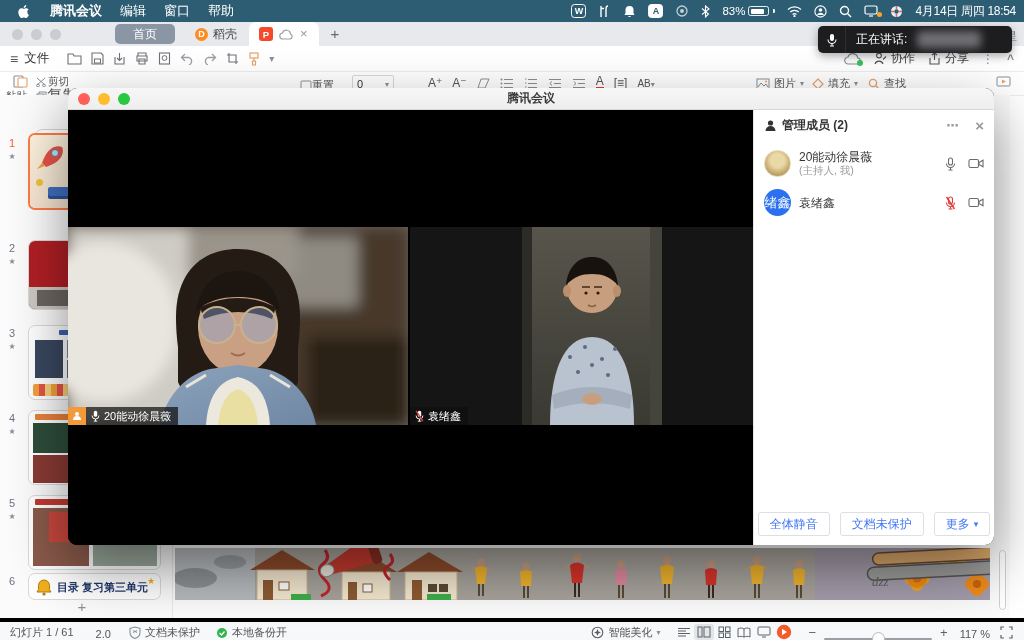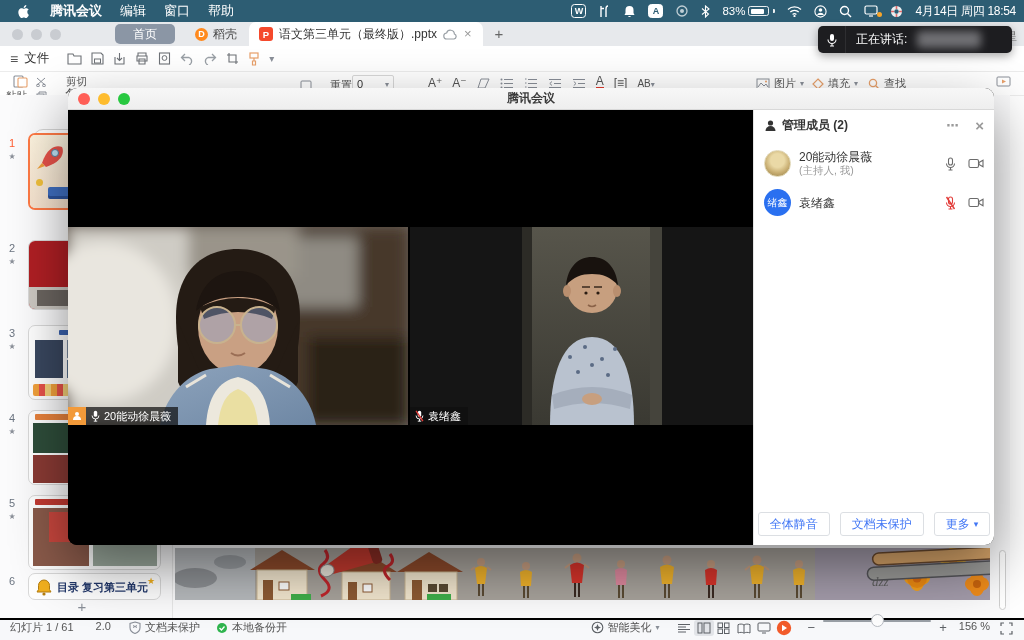--- a/index.html
+++ b/index.html
@@ -39,21 +39,21 @@
 .tab-plus{font-size:15px;color:#666;padding:0 12px;line-height:24px}
 #ribbonrow{position:absolute;top:46px;left:0;width:1024px;height:26px;background:#fff;display:flex;align-items:center;border-bottom:1px solid #ececec}
 .rb-file{display:flex;align-items:center;gap:6px;font-size:12.5px;color:#333;padding:0 10px 0 10px}
 .qicons{display:flex;align-items:center;gap:9px;padding:0 8px;color:#6e7277}
 .rtabs{display:flex;align-items:center;gap:24px;margin-left:12px;font-size:12.5px;color:#3c3c3c}
 .rtab{white-space:nowrap}
 .rtab.active{background:#ff6933;color:#fff;border-radius:13px;padding:3px 13px;font-weight:bold}
 .rb-right{margin-left:auto;display:flex;align-items:center;gap:13px;padding-right:10px;font-size:12px;color:#444}
 
 #toolbarrow{position:absolute;top:72px;left:0;width:1024px;height:24px;background:#fff;border-bottom:1px solid #ededed;font-size:11px;color:#555}
-.tb{position:absolute;display:flex;align-items:center;gap:18px;white-space:nowrap}
+.tb{position:absolute;display:flex;align-items:center;gap:0;white-space:nowrap}
 .fontbox{border:1px solid #d8d8d8;border-radius:2px;width:42px;height:18px;display:flex;align-items:center;justify-content:space-between;padding:0 4px;color:#333}
 
 #leftpanel{position:absolute;top:95px;left:0;width:173px;height:523px;background:#fbfbfc;border-right:1px solid #e7e7e7}
 .outline-btn{position:absolute;left:33px;top:34px;width:72px;height:20px;border:1px solid #d4d4d4;border-radius:10px;background:#fff;font-size:12px;color:#555;display:flex;align-items:center;justify-content:center}
 .snum{position:absolute;left:4px;width:16px;text-align:center;font-size:11px;color:#6b7480}
 .snum.sel{color:#ff5b2e}
 .sstar{position:absolute;left:4px;width:16px;text-align:center;font-size:8px;color:#8a8f98}
 .thumb{position:absolute;left:28px;width:133px;background:#fff;border:1px solid #d9d9d9;border-radius:7px;overflow:hidden}
 .t1{top:38px;height:77px;border:2px solid #ff7a45}
 .t2{top:145px;height:70px}
@@ -62,21 +62,21 @@
 .t5{top:400px;height:75px}
 .t6{top:478px;height:27px}
 .ph{position:absolute}
 .addslide{position:absolute;left:62px;top:505px;width:40px;height:16px;text-align:center;font-size:15px;color:#8a8f98;line-height:14px}
 
 #editarea{position:absolute;top:95px;left:173px;width:837px;height:523px;background:#fbfbfc}
 #band{position:absolute;left:2px;top:453px;width:815px;height:52px;background:#aba8a3;overflow:hidden}
 #watermark{position:absolute;left:697px;top:26px;font-family:"Liberation Serif","DejaVu Serif",serif;font-style:italic;font-size:13px;color:#5e5e5e}
 #vscroll{position:absolute;right:4px;top:455px;width:7px;height:60px;border-radius:4px;background:#fff;border:1px solid #cfcfcf}
 
-#statusbar{position:absolute;left:0;top:618px;width:1024px;height:22px;background:#f7f8fa;border-top:2px solid #000000;display:flex;align-items:flex-start;font-size:11px;color:#555}
+#statusbar{position:absolute;left:0;top:618px;width:1024px;height:22px;background:#f7f8fa;border-top:4px solid #000000;display:flex;align-items:flex-end;font-size:11px;color:#555}
 .sb{display:flex;align-items:center;gap:4px;white-space:nowrap}
 .sb-sep{width:14px}
 .viewic{display:flex;align-items:center;justify-content:center;width:20px;height:16px;color:#5d6166}
 .viewic.sel{background:#e2e4e8;border-radius:3px}
 .slider-track{position:relative;width:108px;height:2px;background:#9aa0a6;border-radius:1px}
 .slider-thumb{position:absolute;left:48px;top:-6px;width:13px;height:13px;border-radius:50%;background:#fdfdfd;border:1px solid #b8bcc2}
 
 #meeting{position:absolute;left:68px;top:88px;width:926px;height:457px;border-radius:9px;overflow:hidden;box-shadow:0 22px 55px rgba(0,0,0,.45);z-index:50;background:#000}
 #mtitlebar{height:22px;background:linear-gradient(#f7f7f7,#eeeeee);border-bottom:1px solid #d8d8d8;display:flex;align-items:center;position:relative}
 #mtitlebar .mlights{display:flex;gap:8px;padding-left:10px}
@@ -96,21 +96,21 @@
 .ph-head{display:flex;align-items:center;height:30px;padding:15px 10px;font-size:12px;font-weight:bold;color:#333;gap:5px}
 .ph-head .sp{flex:1}
 .ph-ellip{color:#9a9a9a;font-size:13px;letter-spacing:1px}
 .ph-close{color:#9a9a9a;font-size:15px;margin-left:10px}
 .searchbox{margin:0 9px;height:23px;border:1px solid #dcdcdc;border-radius:4px;display:flex;align-items:center;padding:0 7px;gap:5px;background:#fff}
 .searchbox input{border:none;outline:none;font-size:11.5px;width:170px;color:#333;background:transparent;font-family:inherit}
 .searchbox input::placeholder{color:#b9b9b9}
 .mrow{display:flex;align-items:center;padding:6px 10px;gap:8px}
 .avatar{width:27px;height:27px;border-radius:50%;flex:none}
 .av-photo{background:radial-gradient(circle at 50% 38%,#ead9a6 0 34%,#c8ae72 62%,#8f7a46 100%);border:1px solid #e0d6b4}
-.av-blue{background:#2a70f0;color:#fff;font-size:10px;display:flex;align-items:center;justify-content:center;letter-spacing:0}
+.av-blue{background:#2a70f0;color:#fff;font-size:13px;display:flex;align-items:center;justify-content:center;letter-spacing:0}
 .mname{font-size:12px;color:#333;line-height:14px}
 .mrole{font-size:10.5px;color:#9a9a9a;line-height:13px}
 .micons{margin-left:auto;display:flex;align-items:center;gap:12px;color:#6b6b6b}
 .pfooter{position:absolute;left:0;right:0;bottom:9px;display:flex;justify-content:center;gap:10px}
 .pbtn{height:24px;border:1px solid #dcdfe3;border-radius:3px;background:#fff;color:#4277f5;font-size:12px;display:flex;align-items:center;padding:0 11px;gap:4px;font-family:inherit}
 </style>
 </head>
 <body>
 
 <div id="menubar">
@@ -197,21 +197,20 @@
     <span class="light"></span>
     <span class="light"></span>
   </div>
   <div class="tab-home">首页</div>
   <div class="tab-docer">
     <span class="docer-d">D</span>
     <span>稻壳</span>
   </div>
   <div class="tab-doc">
     <span class="p-badge">P</span>
-    <span>语文第三单元（最终版）.pptx</span>
     <svg width="14" height="11" viewBox="0 0 14 11">
         <path d="M4 10a3 3 0 0 1-.4-6A4 4 0 0 1 11.4 5 2.6 2.6 0 0 1 11 10z" fill="none" stroke="#9aa0a6" stroke-width="1.2"></path>
       </svg>
     <span class="tab-close">×</span>
   </div>
   <span class="tab-plus">+</span>
 </div>
 <span id="promo-frag">个星</span>
 
 <div id="ribbonrow">
@@ -244,20 +243,43 @@
         <path d="M9 1l3.5 3.5L9 8M12 4.5H5a4 4 0 0 0 0 7.5" fill="none" stroke="#9aa0a6" stroke-width="1.3"></path>
       </svg>
     <svg width="13" height="13" viewBox="0 0 13 13">
         <path d="M3 1v9h9M1 3h9v9" fill="none" stroke="#6e7277" stroke-width="1.1"></path>
       </svg>
     <svg width="12" height="14" viewBox="0 0 12 14">
         <rect x="2" y="1" width="8" height="5" fill="none" stroke="#e8a06a" stroke-width="1.2"></rect>
         <path d="M6 6v3M4.5 9h3v4h-3z" fill="none" stroke="#e8a06a" stroke-width="1.2"></path>
       </svg>
     <span style="font-size:10px;color:#8a8f98">▾</span>
+  </div>
+  <div class="rb-right">
+    <span style="position:relative;display:flex">
+        <svg width="17" height="13" viewBox="0 0 17 13">
+          <path d="M4.5 12a3.5 3.5 0 0 1-.5-7A5 5 0 0 1 13.7 6 3 3 0 0 1 13 12z" fill="none" stroke="#8a8f98" stroke-width="1.2"></path>
+        </svg>
+        <span style="position:absolute;right:-2px;bottom:-1px;width:6px;height:6px;border-radius:50%;background:#34c759"></span>
+      </span>
+    <span style="display:flex;align-items:center;gap:4px">
+        <svg width="13" height="13" viewBox="0 0 13 13">
+          <circle cx="5" cy="3.5" r="2.4" fill="none" stroke="#555" stroke-width="1.1"></circle>
+          <path d="M1 12a4.2 4.2 0 0 1 8 0M9 7.5l3-3" fill="none" stroke="#555" stroke-width="1.1"></path>
+        </svg>
+        <span>协作</span>
+      </span>
+    <span style="display:flex;align-items:center;gap:4px">
+        <svg width="13" height="13" viewBox="0 0 13 13">
+          <path d="M2 6v6h9V6M6.5 8V1M4 3l2.5-2L9 3" fill="none" stroke="#555" stroke-width="1.1"></path>
+        </svg>
+        <span>分享</span>
+      </span>
+    <span style="color:#8a8f98">⋮</span>
+    <span style="color:#8a8f98;font-weight:bold">^</span>
   </div>
 </div>
 
 <div id="toolbarrow">
   <div class="tb" style="left:6px;top:2px;flex-direction:column;gap:1px">
     <svg width="16" height="14" viewBox="0 0 16 14">
         <rect x="2" y="2" width="9" height="11" rx="1" fill="none" stroke="#8a8f98" stroke-width="1.1"></rect>
         <rect x="6" y="4" width="9" height="9" rx="1" fill="#fff" stroke="#e8a06a" stroke-width="1.1"></rect>
       </svg>
     <span style="font-size:10.5px"><span>粘贴</span> <span style="font-size:8px;color:#8a8f98">▾</span></span>
@@ -594,21 +616,21 @@
         <circle cx="8" cy="8" r="7.2" fill="#f25b2a"></circle>
         <path d="M6 4.8l5 3.2-5 3.2z" fill="#fff"></path>
       </svg>
     </span>
   <span class="sb-sep"></span>
   <span style="color:#5d6166;font-size:13px">−</span>
   <span class="slider-track" style="margin:0 8px">
       <span class="slider-thumb"></span>
     </span>
   <span style="color:#5d6166;font-size:13px">+</span>
-  <span class="sb" style="margin-left:12px">156 %</span>
+  <span class="sb" style="margin-left:12px">117 %</span>
   <span class="viewic" style="margin:0 8px 0 6px">
       <svg width="13" height="13" viewBox="0 0 13 13">
         <path d="M1 4V1h3M9 1h3v3M12 9v3H9M4 12H1V9" fill="none" stroke="#5d6166" stroke-width="1.2"></path>
       </svg>
     </span>
 </div>
 
 <div id="toast">
   <div class="mic-sec">
       <svg width="10" height="14" viewBox="0 0 10 14">

